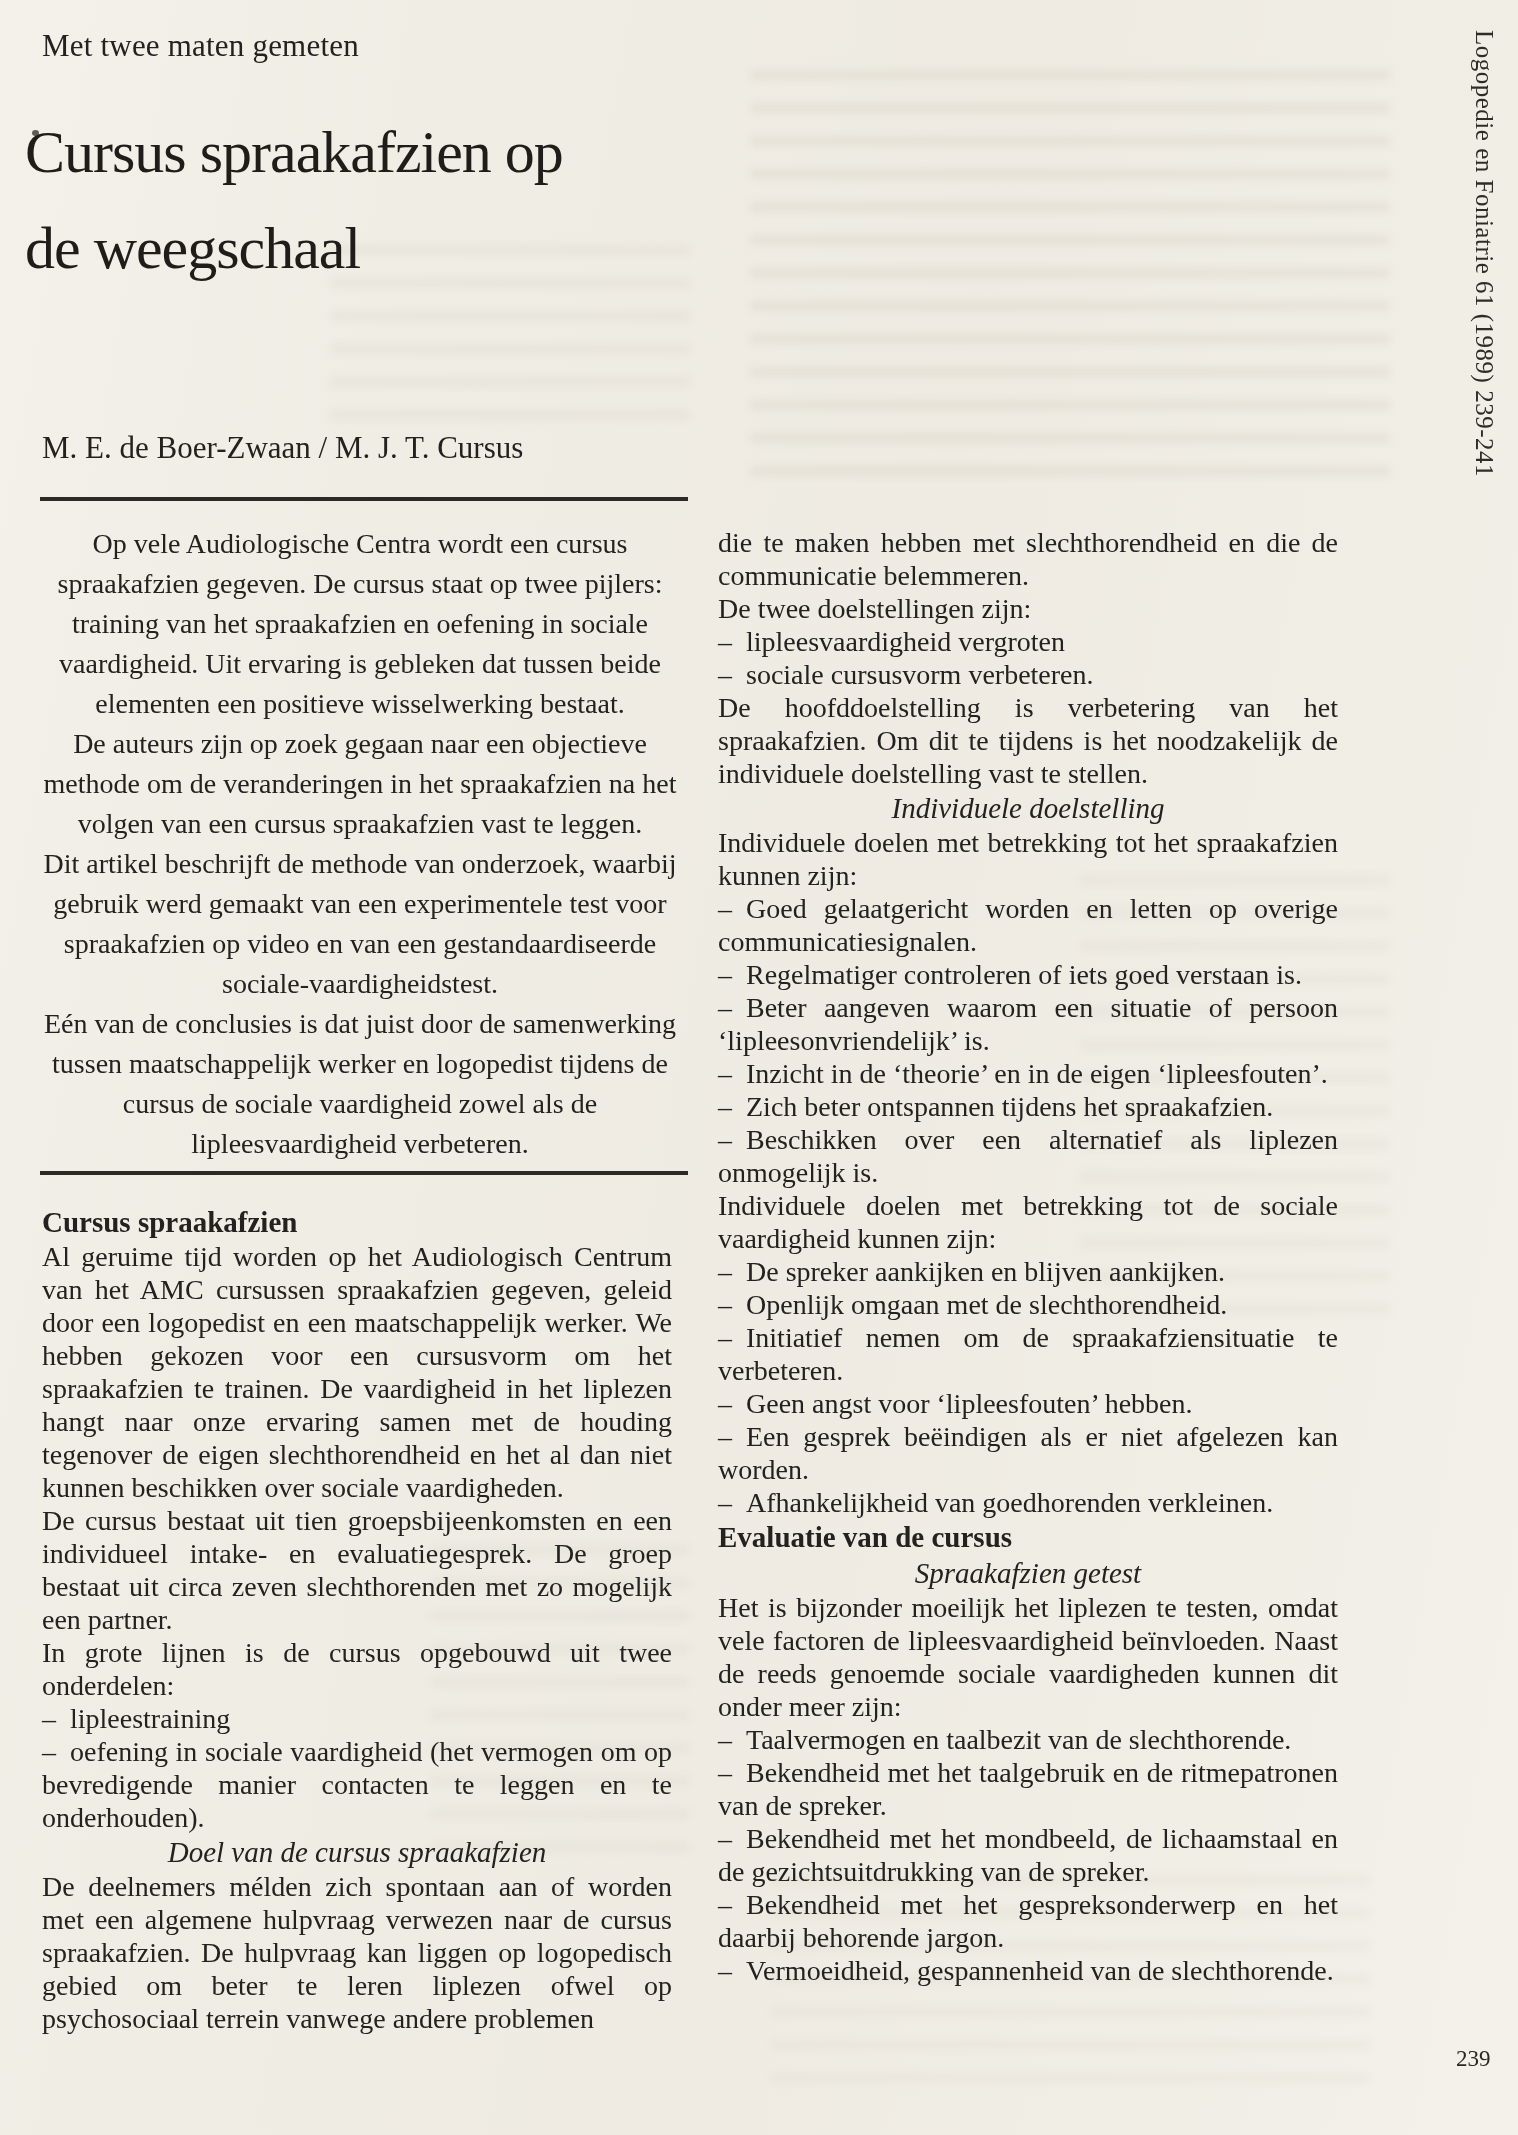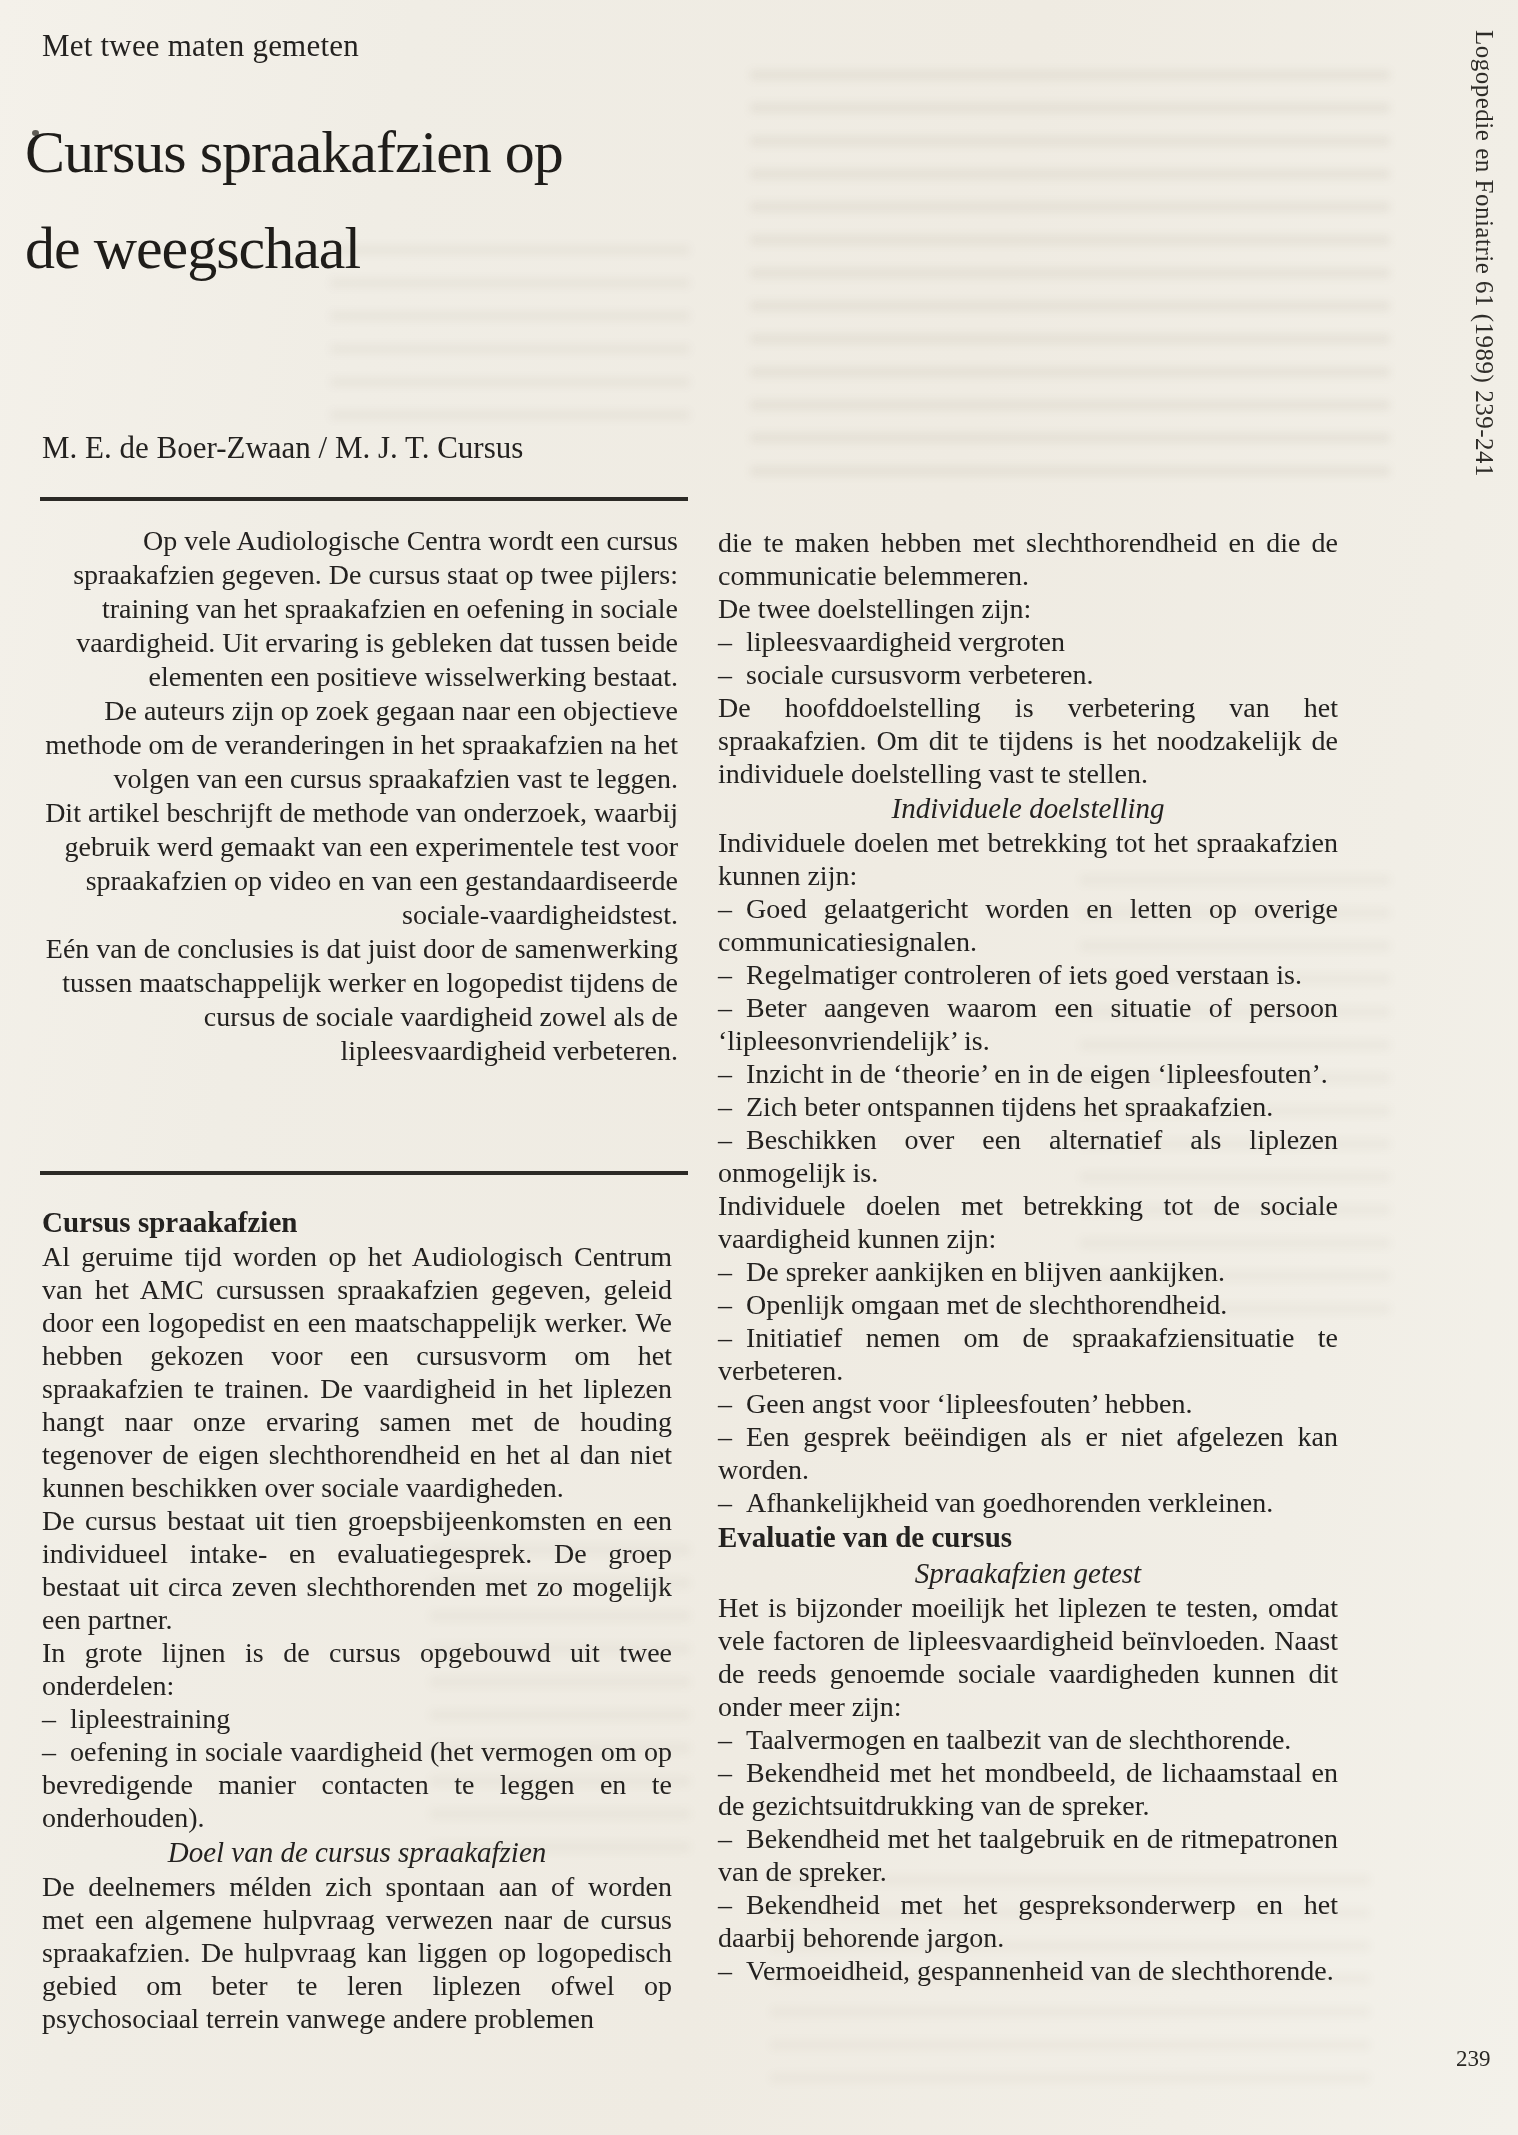--- a/index.html
+++ b/index.html
@@ -28,21 +28,21 @@
 
   .kicker{position:absolute;left:42px;top:28px;font-size:31px;letter-spacing:.2px;}
   .title{position:absolute;left:25px;top:104px;font-size:60px;line-height:96px;letter-spacing:-1px;color:#1f1d1a;}
   .authors{position:absolute;left:42px;top:430px;font-size:31px;}
   .rule{position:absolute;left:40px;width:648px;height:4px;background:#2c2a26;}
   .rule1{top:497px;}
   .rule2{top:1171px;}
 
   .abstract{
     position:absolute;left:42px;top:524px;width:636px;
-    font-size:28px;line-height:34px;text-align:right;
+    font-size:28px;line-height:40px;text-align:center;
   }
   .abstract p{margin:0;}
 
   .col{font-size:28px;line-height:33px;text-align:justify;}
   .col p{margin:0;}
   .left-sections{position:absolute;left:42px;top:1204px;width:630px;}
   .right-col{position:absolute;left:718px;top:526px;width:620px;}
 
   .h-bold{font-weight:bold;font-size:29px;line-height:36px;margin:0;text-align:left;}
   .h-italic{font-style:italic;font-size:29px;line-height:36px;margin:0;text-align:center;}
@@ -115,22 +115,22 @@
     <p>– De spreker aankijken en blijven aankijken.</p>
     <p>– Openlijk omgaan met de slechthorendheid.</p>
     <p>– Initiatief nemen om de spraakafziensituatie te verbeteren.</p>
     <p>– Geen angst voor ‘lipleesfouten’ hebben.</p>
     <p>– Een gesprek beëindigen als er niet afgelezen kan worden.</p>
     <p>– Afhankelijkheid van goedhorenden verkleinen.</p>
     <p class="h-bold mt-gap-sm">Evaluatie van de cursus</p>
     <p class="h-italic">Spraakafzien getest</p>
     <p>Het is bijzonder moeilijk het liplezen te testen, omdat vele factoren de lipleesvaardigheid beïnvloeden. Naast de reeds genoemde sociale vaardigheden kunnen dit onder meer zijn:</p>
     <p>– Taalvermogen en taalbezit van de slechthorende.</p>
+    <p>– Bekendheid met het taalgebruik en de ritmepatronen van de spreker.</p>
     <p>– Bekendheid met het mondbeeld, de lichaamstaal en de gezichtsuitdrukking van de spreker.</p>
-    <p>– Bekendheid met het taalgebruik en de ritmepatronen van de spreker.</p>
     <p>– Bekendheid met het gespreksonderwerp en het daarbij behorende jargon.</p>
     <p>– Vermoeidheid, gespannenheid van de slechthorende.</p>
   </div>
 
   <div class="margin-citation">Logopedie en Foniatrie 61 (1989) 239-241</div>
   <div class="page-number">239</div>
 
 </div>
 
 </body></html>

